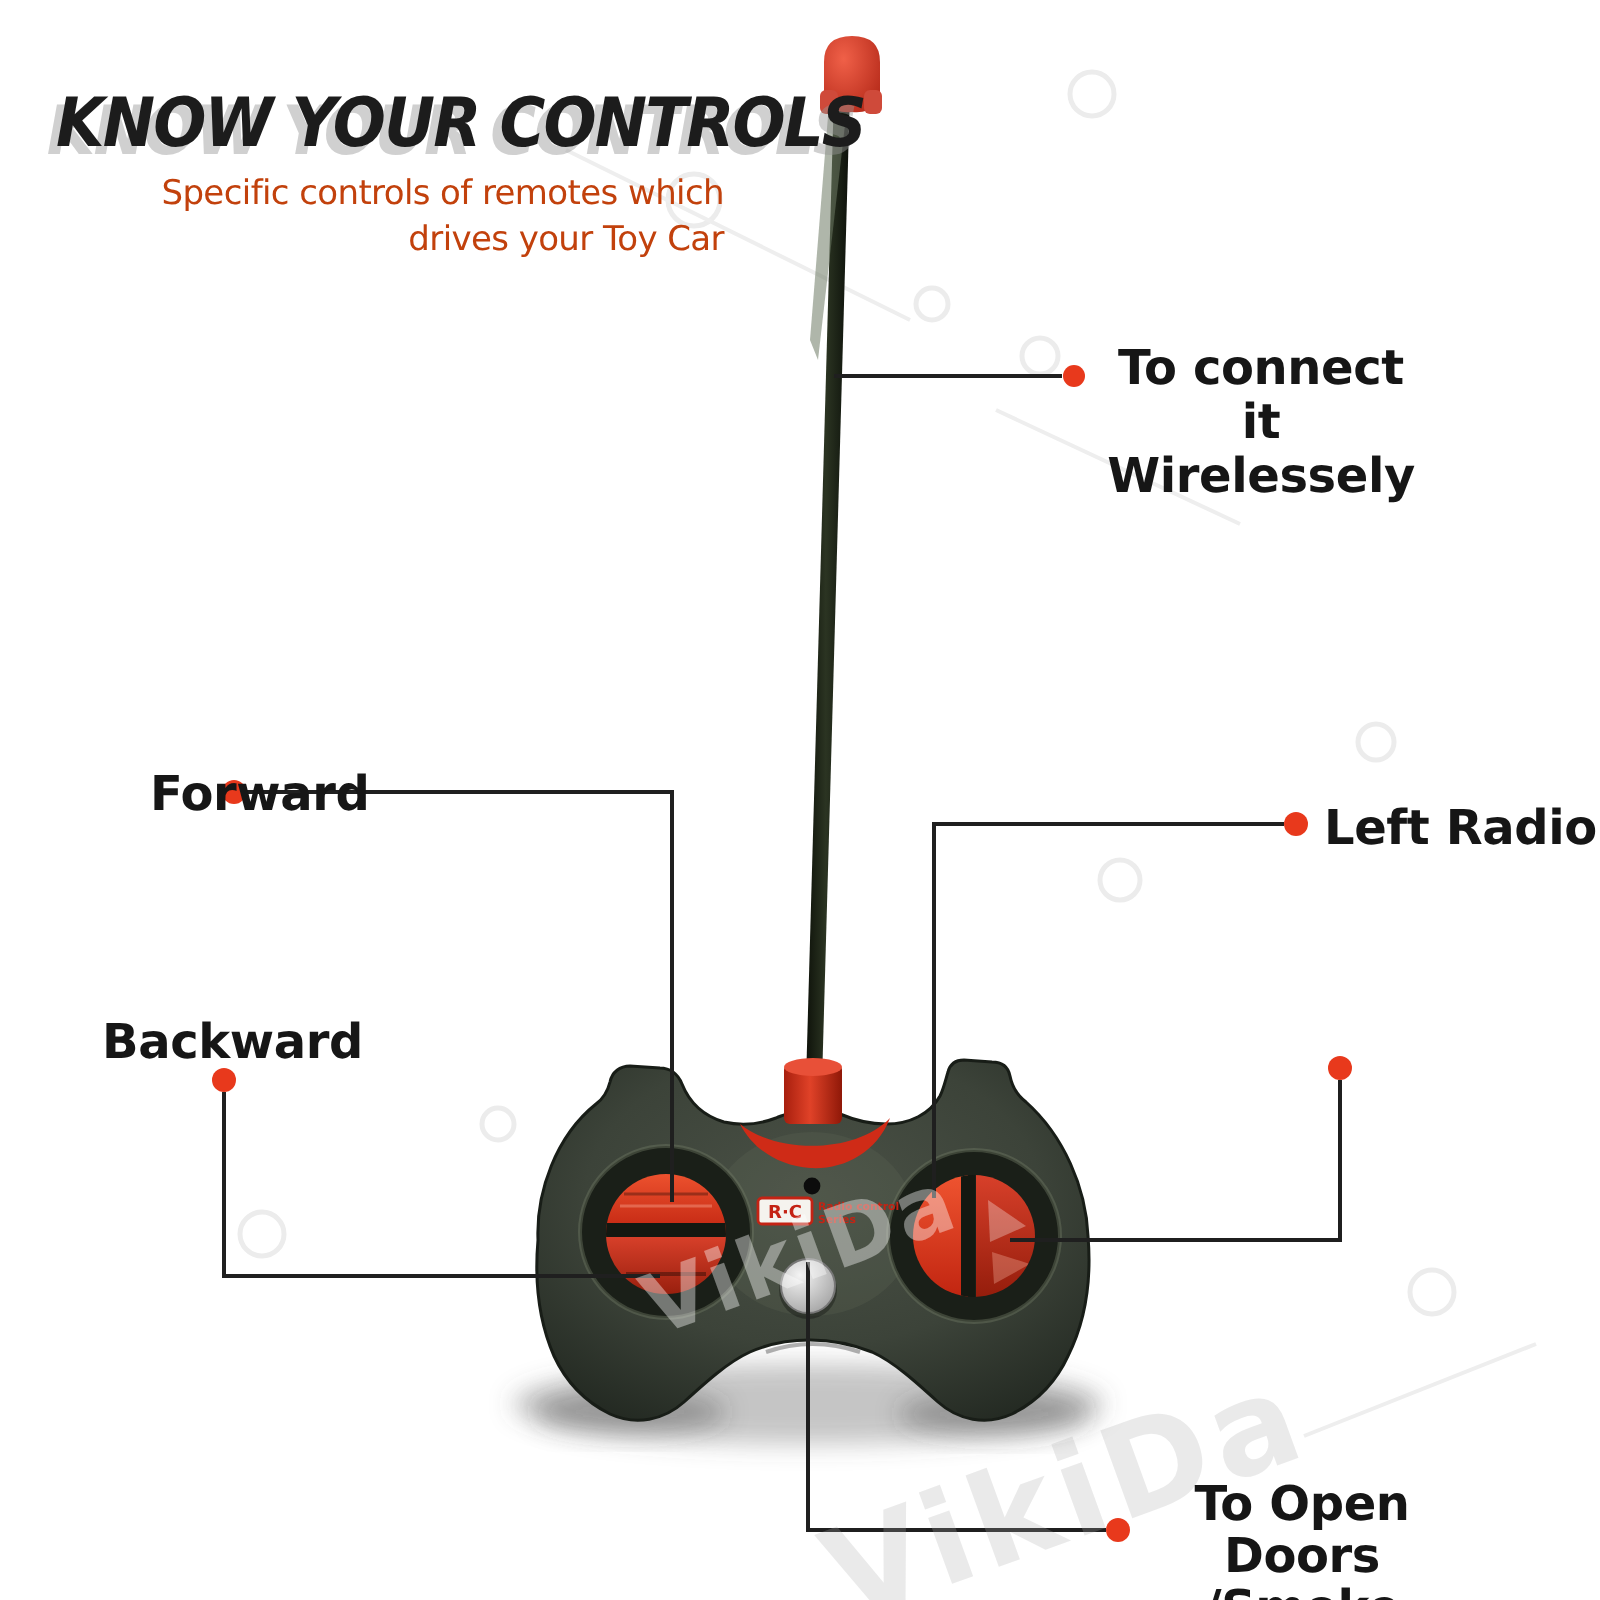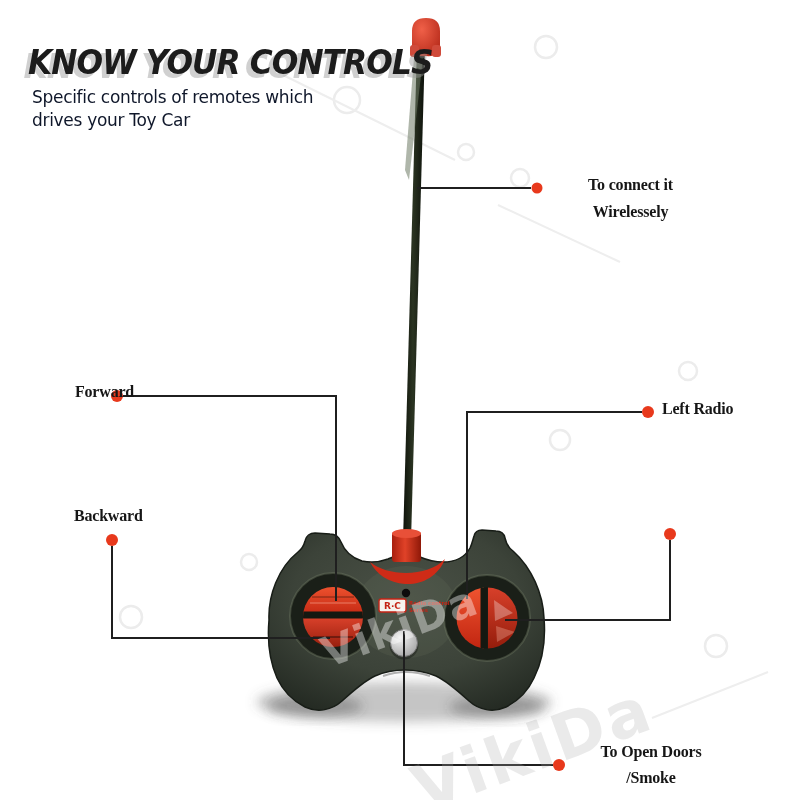--- a/index.html
+++ b/index.html
@@ -15,29 +15,29 @@
   .page-title{
     position:absolute;left:28px;top:42px;
     font-size:34px;font-weight:bold;font-style:italic;
     letter-spacing:-1px;color:#1c1c1c;white-space:nowrap;
     transform:scaleX(.92);transform-origin:left top;
     text-shadow:-5px 4px 0 rgba(150,150,150,.45);
   }
   .page-subtitle{
     position:absolute;left:32px;top:86px;width:330px;
     font-size:17px;line-height:23px;letter-spacing:-.3px;
-    color:#0f172a;text-align:left;white-space:pre-line;
+    color:#c2410c;text-align:right;white-space:pre-line;
   }
   .callout-label{
-    position:absolute;font-size:16px;font-weight:bold;
-    letter-spacing:-.2px;color:var(--text_dark);white-space:pre-line;font-family:Liberation Serif, serif;
+    position:absolute;font-size:24px;font-weight:bold;
+    letter-spacing:-.2px;color:var(--text_dark);white-space:pre-line;
   }
   .lbl-wireless{left:548px;top:171px;width:165px;text-align:center;line-height:27px;}
   .lbl-forward{left:27px;top:383px;margin-left:48px;}
-  .lbl-backward{left:74px;top:507px;}
+  .lbl-backward{left:51px;top:507px;}
   .lbl-left-turn{left:662px;top:400px;}
   .lbl-right-turn{left:620px;top:505px;}
   .lbl-doors{left:562px;top:739px;width:178px;text-align:center;line-height:26px;}
   .wm{
     position:absolute;font-weight:bold;pointer-events:none;white-space:nowrap;
   }
   .wm-main{
     left:318px;top:602px;font-size:42px;letter-spacing:2px;
     color:rgba(255,255,255,.40);transform:rotate(-20deg);
   }

